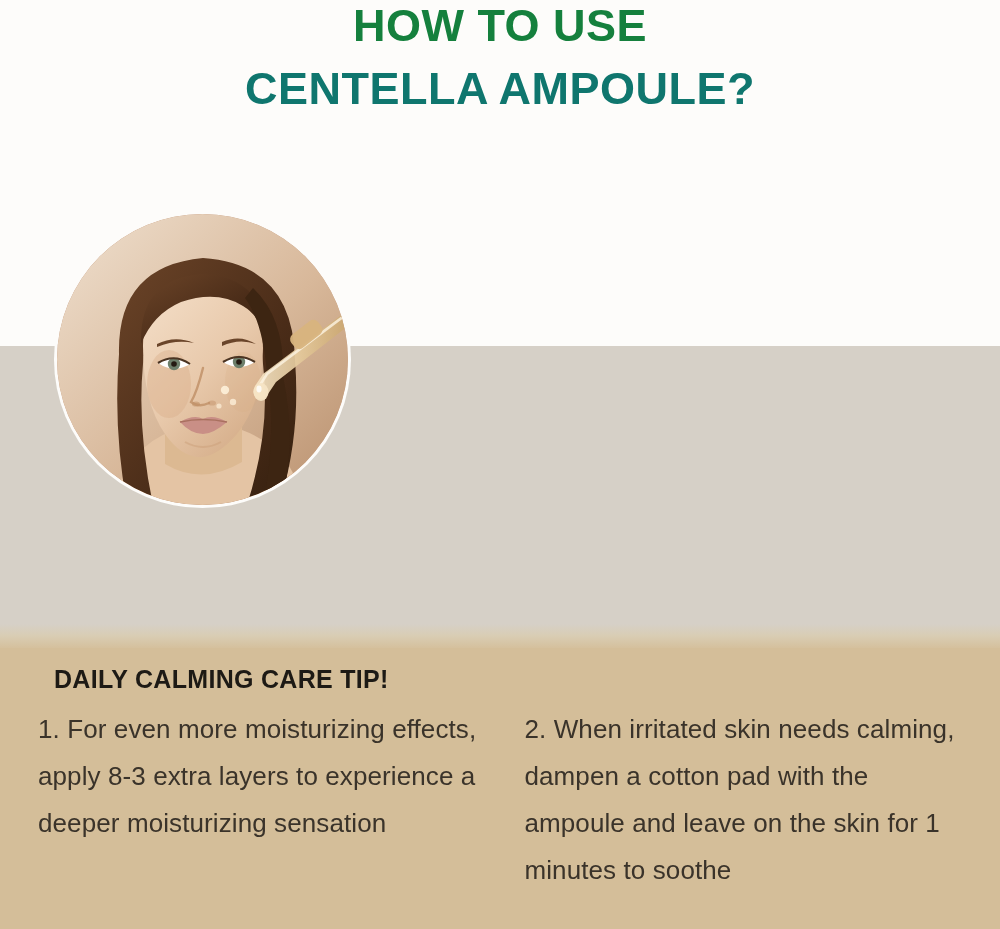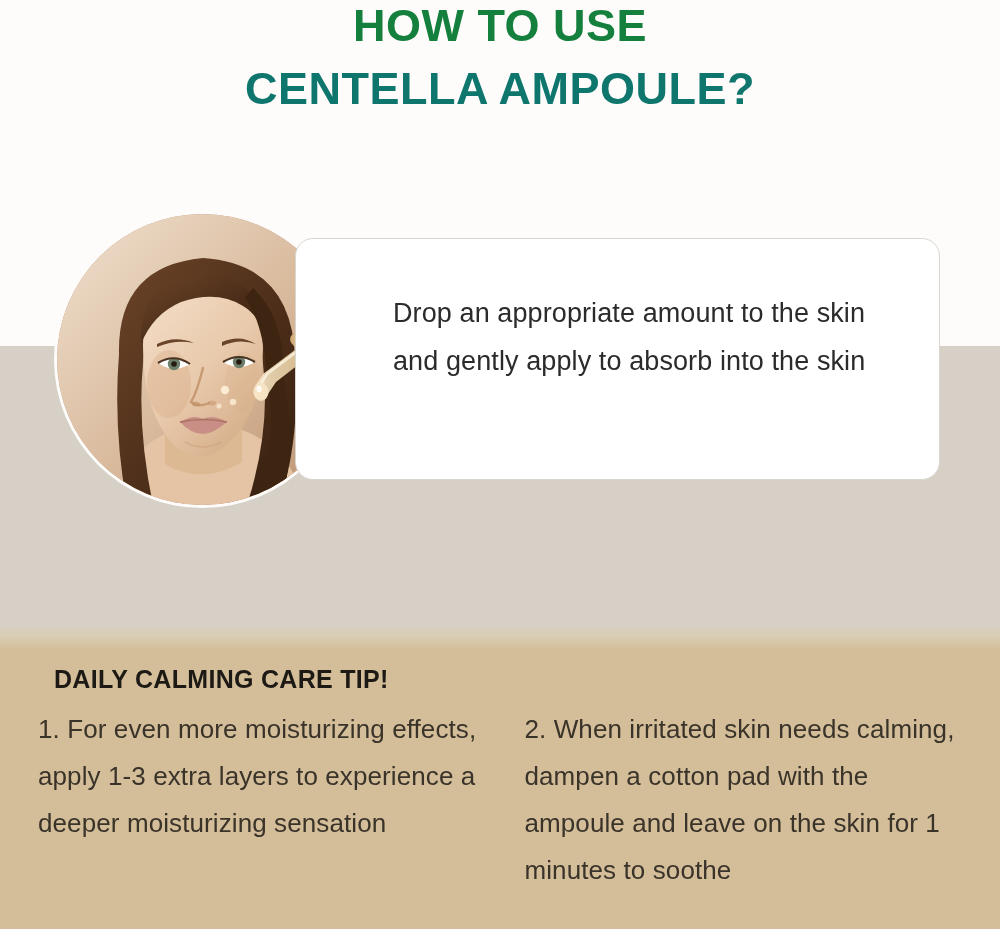--- a/index.html
+++ b/index.html
@@ -237,24 +237,21 @@
           <path d="M291 96 L206 160 L198 172 Q194 180 200 184 Q207 188 211 180 L219 168 L291 112 Z" fill="url(#dropGrad)" opacity="0.92"></path>
           <path d="M291 99 L210 160 L203 171" stroke="#fdf4e2" stroke-width="2.6" fill="none" opacity="0.8"></path>
           <ellipse cx="204" cy="178" rx="7.5" ry="9" fill="#f6e4c4" opacity="0.95"></ellipse>
           <ellipse cx="202" cy="175" rx="2.6" ry="3.4" fill="#ffffff" opacity="0.8"></ellipse>
           <rect x="232" y="112" width="34" height="17" rx="6" transform="rotate(-38 249 120)" fill="#d8b47e" opacity="0.95"></rect>
         </g>
       </g>
     </svg>
   </div>
 
-  <div class="info-card">
-    <div class="info-card-text">Drop an appropriate amount to the skin and gently apply to absorb into the skin</div>
-  </div>
 
   <div class="tips-heading">DAILY CALMING CARE TIP!</div>
 
   <div class="tips-columns">
-    <div class="tip-col tip-col-1">1. For even more moisturizing effects, apply 1-3 extra layers to experience a deeper moisturizing sensation</div>
+    <div class="tip-col tip-col-1">1. For even more moisturizing effects, apply 8-3 extra layers to experience a deeper moisturizing sensation</div>
     <div class="tip-col tip-col-2">2. When irritated skin needs calming, dampen a cotton pad with the ampoule and leave on the skin for 1 minutes to soothe</div>
   </div>
 
 </div>
 
 </body></html>

